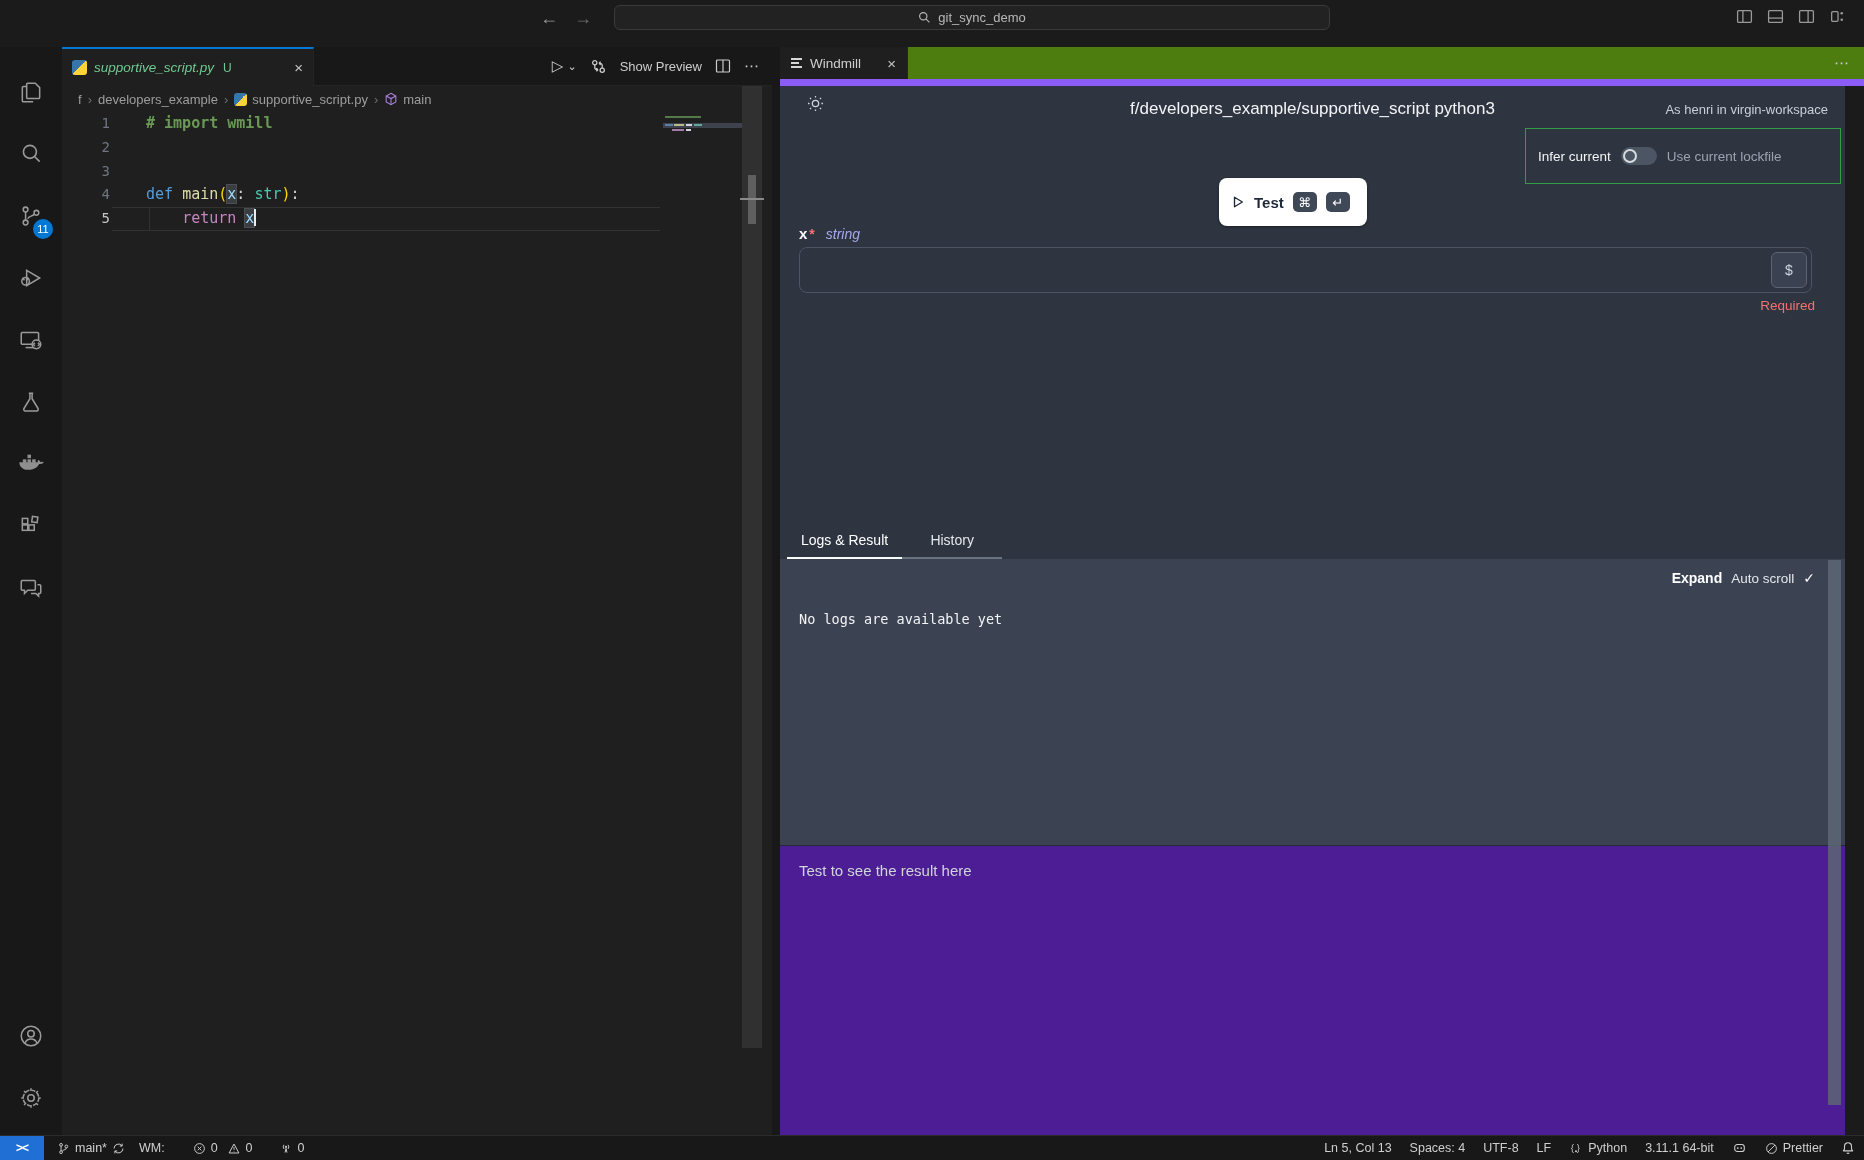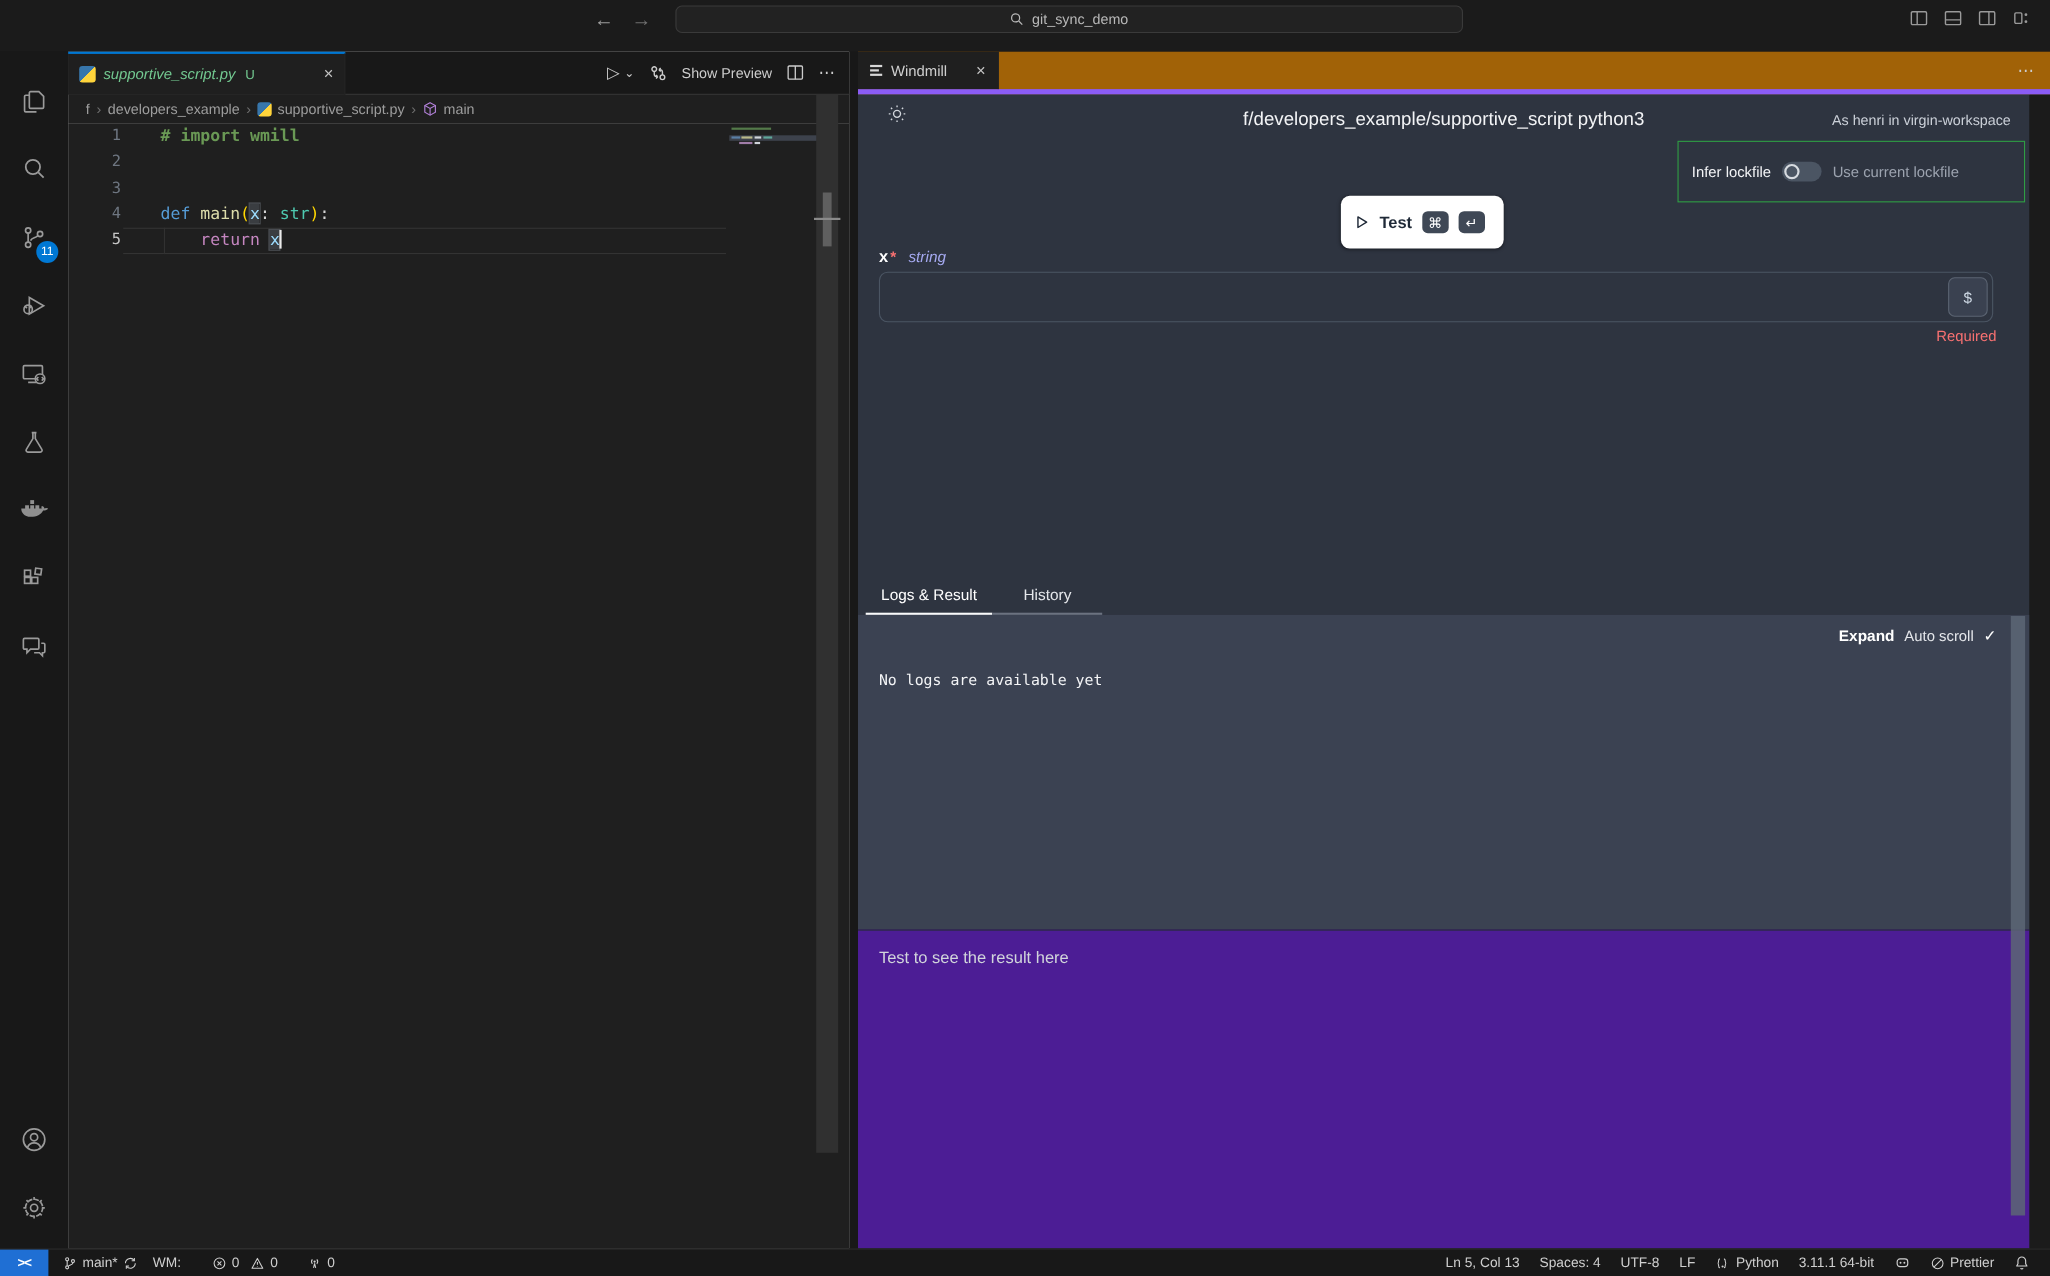--- a/index.html
+++ b/index.html
@@ -87,21 +87,21 @@
   .minimap .m4d { position:absolute; left:31px; top:10px; width:8px; height:2px; background:#5fa79a; }
   .minimap .m5a { position:absolute; left:9px; top:15px; width:12px; height:2px; background:#a07ca8; }
   .minimap .m5b { position:absolute; left:23px; top:15px; width:5px; height:2px; background:#cfd3da; }
 
   .sash { position:absolute; left:680px; top:39px; width:20px; height:962px; background:#303030; }
   .scroll-thumb { position:absolute; left:686px; top:128px; width:8px; height:49px; background:#5f5f5f; }
   .resize-cursor { position:absolute; left:678px; top:151px; width:24px; height:2px; background:#8a8a8a; }
 
   
   .group2 { position:absolute; left:780px; top:47px; right:0; bottom:25px; background:#181818; }
-  .tabstrip2 { position:absolute; left:0; top:0; right:0; height:39px; background:#a16207; border-bottom:5px solid #8b5cf6; display:flex; align-items:stretch; }
+  .tabstrip2 { position:absolute; left:0; top:0; right:0; height:39px; background:#4d7c0f; border-bottom:7px solid #8b5cf6; display:flex; align-items:stretch; }
   .tab-wm { width:128px; background:#1f1f1f; border-right:1px solid #242424; display:flex; align-items:center; gap:8px; padding:0 11px; font-size:13.5px; color:#cfcfcf; }
   .wm-icon { display:flex; flex-direction:column; gap:2.5px; }
   .wm-icon i { display:block; height:1.8px; background:#d7d7d7; }
   .wm-icon i:nth-child(1){ width:11px; } .wm-icon i:nth-child(2){ width:8px; } .wm-icon i:nth-child(3){ width:11px; }
   .tabstrip2 .dots { margin-left:auto; padding-right:14px; align-self:center; }
 
   .webview { position:absolute; left:0; top:39px; width:1065px; bottom:0; background:#2e3440; }
   .webview-gutter { position:absolute; left:1065px; right:0; top:39px; bottom:0; background:#1b1b1b; }
 
   .sun-btn { position:absolute; left:26px; top:8px; color:#d1d5db; }
@@ -160,21 +160,21 @@
   .wv-scrollbar { position:absolute; right:4px; top:474px; width:13px; height:545px; background:#5d6675; opacity:.85; }
 
   
   .statusbar {
     position:absolute; left:0; bottom:0; width:100%; height:25px; background:#181818; border-top:1px solid #2b2b2b;
     display:flex; align-items:center; font-size:12.5px; color:#cfcfcf;
   }
   .sb-remote { width:44px; height:25px; background:#1f6fd4; color:#ffffff; display:flex; align-items:center; justify-content:center; font-weight:700; font-size:12px; letter-spacing:-1px; }
   .sb-item { display:flex; align-items:center; gap:5px; padding:0 7px; height:25px; }
   .sb-left { display:flex; align-items:center; }
-  .sb-right { margin-left:auto; display:flex; align-items:flex-start; padding-right:10px; }
+  .sb-right { margin-left:auto; display:flex; align-items:flex-start; }
   .sb-right .sb-item { padding:0 9px; }
   .sb-icon { display:flex; align-items:center; }
 </style>
 </head>
 <body>
 
 <div class="titlebar">
   <div class="nav-arrows">
     <span>←</span>
     <span style="color:#6e6e6e;">→</span>
@@ -411,21 +411,21 @@
     <span class="sun-btn">
       <svg width="19" height="19" viewBox="0 0 24 24" fill="none" stroke="#d1d5db" stroke-width="1.6">
           <circle cx="12" cy="12" r="4"></circle>
           <path d="M12 2.5v2M12 19.5v2M2.5 12h2M19.5 12h2M5 5l1.4 1.4M17.6 17.6L19 19M19 5l-1.4 1.4M6.4 17.6L5 19"></path>
         </svg>
     </span>
     <div class="wv-title">f/developers_example/supportive_script python3</div>
     <div class="wv-context">As henri in virgin-workspace</div>
 
     <div class="lockfile-box">
-      <span class="lockfile-label">Infer lockfile</span>
+      <span class="lockfile-label">Infer current</span>
       <span class="toggle">
           <span class="knob"></span>
         </span>
       <span class="lockfile-alt">Use current lockfile</span>
     </div>
 
     <div class="test-btn">
       <span>
         <svg width="14" height="14" viewBox="0 0 16 16" fill="none" stroke="#1f2937" stroke-width="1.5">
             <path d="M4 2.5l9 5.5-9 5.5z" stroke-linejoin="round"></path>

